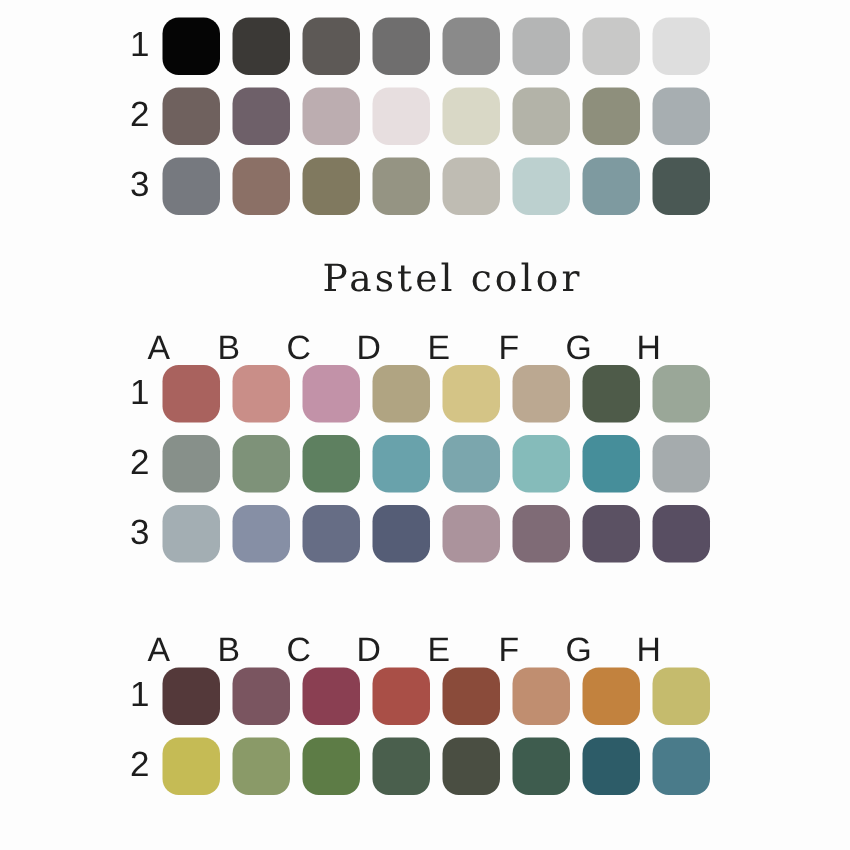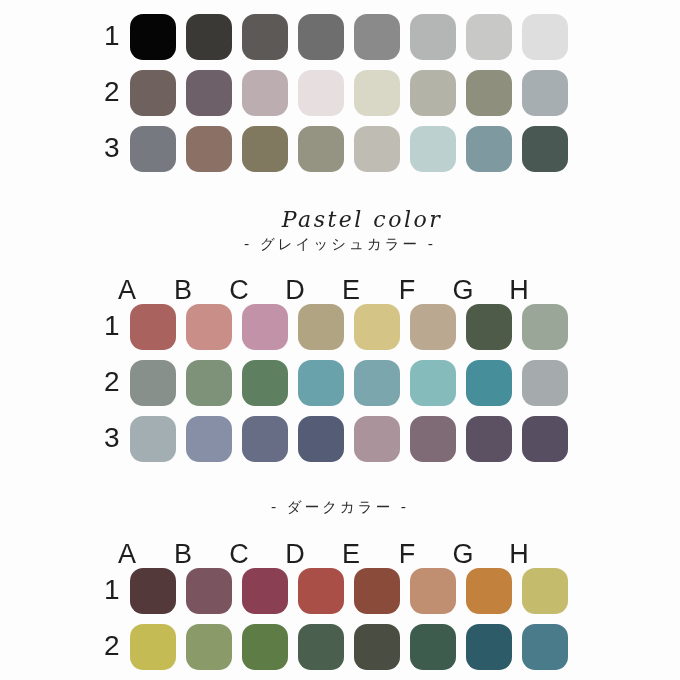--- a/index.html
+++ b/index.html
@@ -28,22 +28,21 @@
     box-sizing: border-box;
   }
 
   
   .section-heading {
     text-align: center;
     width: 100%;
   }
   .heading-script {
     font-family: "DejaVu Serif", serif;
-    font-style: italic;
-    font-size: 22px;
+    font-size: 30px;
     font-weight: 400;
     letter-spacing: 2.5px;
     color: #20201f;
     line-height: 1.05;
     white-space: nowrap;
     margin-left: 44px;
   }
   .heading-sub {
     font-family: "DejaVu Sans", sans-serif;
     font-size: 14.5px;
@@ -147,21 +146,20 @@
           <div class="swatch" style="background: rgb(126, 154, 160);"></div>
           <div class="swatch" style="background: rgb(74, 88, 84);"></div>
         </div>
       </div>
   </div>
 
   <div class="gap-after-grayscale"></div>
   <div class="section">
     <div class="section-heading">
       <div class="heading-script">Pastel color</div>
-      <div class="heading-sub">- グレイッシュカラー -</div>
     </div>
     <div class="gap-after-heading"></div>
     <div class="col-header-row">
         <div class="col-header">A</div>
         <div class="col-header">B</div>
         <div class="col-header">C</div>
         <div class="col-header">D</div>
         <div class="col-header">E</div>
         <div class="col-header">F</div>
         <div class="col-header">G</div>
@@ -200,21 +198,20 @@
           <div class="swatch" style="background: rgb(127, 107, 118);"></div>
           <div class="swatch" style="background: rgb(91, 81, 99);"></div>
           <div class="swatch" style="background: rgb(88, 78, 98);"></div>
         </div>
       </div>
   </div>
 
   <div class="gap-after-pastel"></div>
   <div class="section">
     <div class="section-heading">
-      <div class="heading-sub">- ダークカラー -</div>
     </div>
     <div class="gap-after-heading"></div>
     <div class="col-header-row">
         <div class="col-header">A</div>
         <div class="col-header">B</div>
         <div class="col-header">C</div>
         <div class="col-header">D</div>
         <div class="col-header">E</div>
         <div class="col-header">F</div>
         <div class="col-header">G</div>

